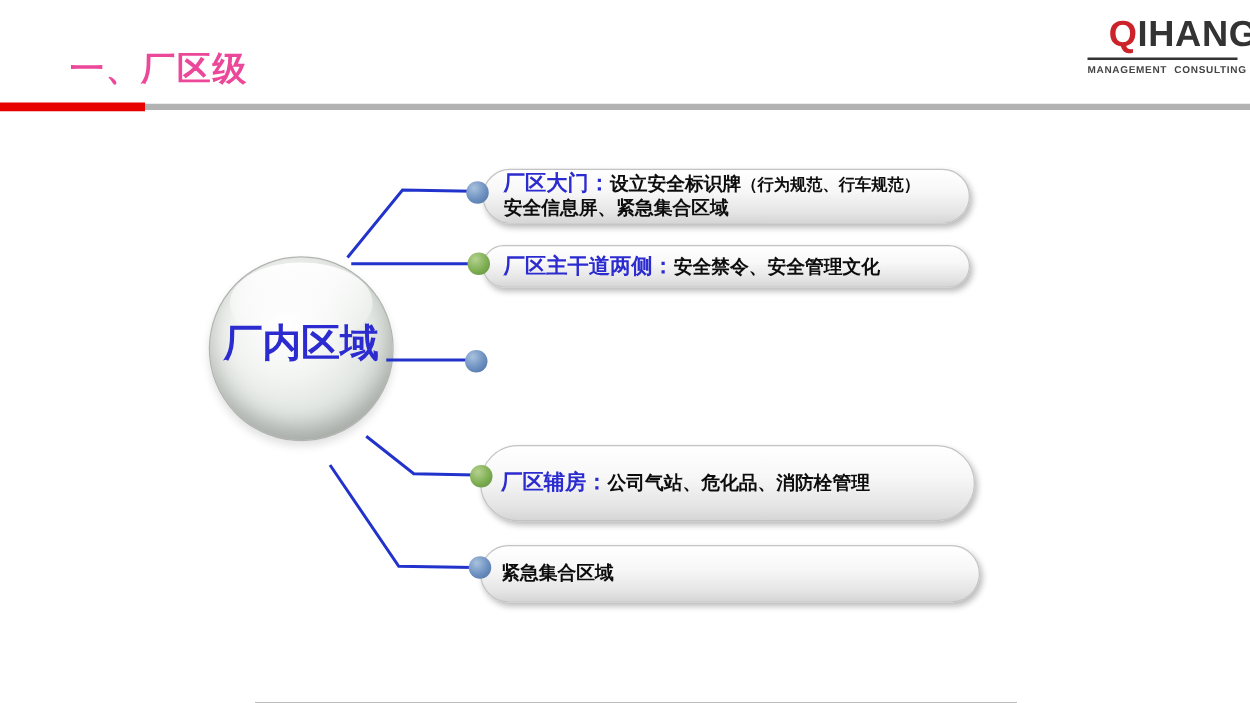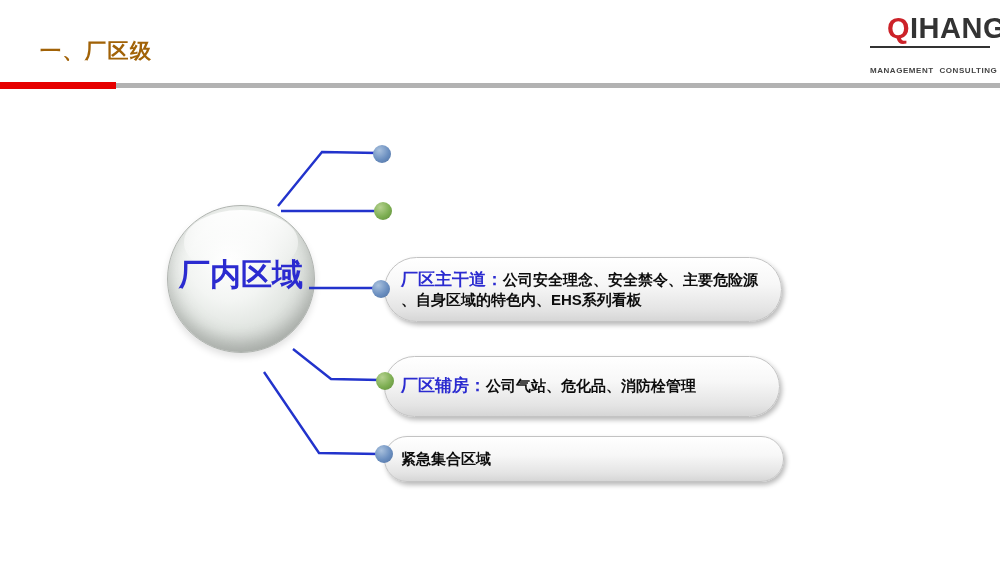--- a/index.html
+++ b/index.html
@@ -3,30 +3,30 @@
 <meta charset="utf-8">
 <style>
   html,body{margin:0;padding:0;background:#888;}
   .slide{
     position:relative; width:1000px; height:562px; background:#ffffff;
     font-family:"Liberation Sans","DejaVu Sans",sans-serif; overflow:hidden;
     margin:0 auto;
   }
   
   .page-title{
-    position:absolute; left:40px; top:37px; font-size:21px; font-weight:bold;
-    color:#a16207; letter-spacing:1.5px; white-space:nowrap;
+    position:absolute; left:56px; top:37px; font-size:27px; font-weight:bold;
+    color:#ec4899; letter-spacing:1.5px; white-space:nowrap;
   }
   .rule-red{position:absolute; left:0; top:82px; width:116px; height:7px; background:#e60000;}
   .rule-gray{position:absolute; left:116px; top:83px; width:884px; height:5px; background:#b2b2b2;}
   .logo{position:absolute; left:870px; top:14px; width:124px;}
   .logo-word{font-size:29px; font-weight:800; color:#333333; line-height:1; letter-spacing:0.5px; white-space:nowrap;margin-left:17px;}
   .logo-q{color:#cc2229;}
   .logo-rule{height:2px; background:#333333; margin-top:3px; width:120px;}
-  .logo-sub{font-size:8px; font-weight:bold; color:#444444; letter-spacing:0.55px; word-spacing:3px; margin-top:18px; white-space:nowrap;}
+  .logo-sub{font-size:8px; font-weight:bold; color:#444444; letter-spacing:0.55px; word-spacing:3px; margin-top:3px; white-space:nowrap;}
   
   .sphere{
     position:absolute; left:167px; top:205px; width:146px; height:146px; border-radius:50%;
     background:radial-gradient(circle at 42% 38%, #ffffff 0%, #f3f5f3 32%, #e2e6e2 55%, #c6cac6 78%, #aeb2ae 92%, #9da19d 100%);
     border:1px solid #b0b4b0;
     box-shadow:inset 0 -10px 16px rgba(110,115,110,.38), 0 4px 7px rgba(0,0,0,.12);
     display:flex; align-items:center; justify-content:center;
   }
   .sphere::before{
     content:""; position:absolute; left:11%; top:3%; width:78%; height:44%; border-radius:50%;
@@ -86,26 +86,29 @@
     <polyline points="281,211 378,211" fill="none" stroke="#2233cc" stroke-width="2.4"></polyline>
     <polyline points="309,288 378,288" fill="none" stroke="#2233cc" stroke-width="2.4"></polyline>
     <polyline points="293,349 331,379 380,380" fill="none" stroke="#2233cc" stroke-width="2.4"></polyline>
     <polyline points="264,372 319,453 379,454" fill="none" stroke="#2233cc" stroke-width="2.4"></polyline>
   </svg>
 
   <div class="sphere">
     <div class="sphere-label">厂内区域</div>
   </div>
 
+  <div class="pill pill1">
+    <div class="pill-line"><span class="t">厂区大门：</span><span class="b">设立安全标识牌</span><span class="p">（行为规范、行车规范）</span></div>
+    <div class="pill-line b">安全信息屏、紧急集合区域</div>
+  </div>
 
+  <div class="pill pill2">
+    <div class="pill-line"><span class="t">厂区主干道两侧：</span><span class="b">安全禁令、安全管理文化</span></div>
+  </div>
 
-  <div class="pill pill3">
-    <div class="pill-line"><span class="t">厂区主干道：</span><span class="b">公司安全理念、安全禁令、主要危险源</span></div>
-    <div class="pill-line b">、自身区域的特色内、EHS系列看板</div>
-  </div>
 
   <div class="pill pill4">
     <div class="pill-line"><span class="t">厂区辅房：</span><span class="b">公司气站、危化品、消防栓管理</span></div>
   </div>
 
   <div class="pill pill5">
     <div class="pill-line b">紧急集合区域</div>
   </div>
 
   <div class="dot dot-blue dot1"></div>

